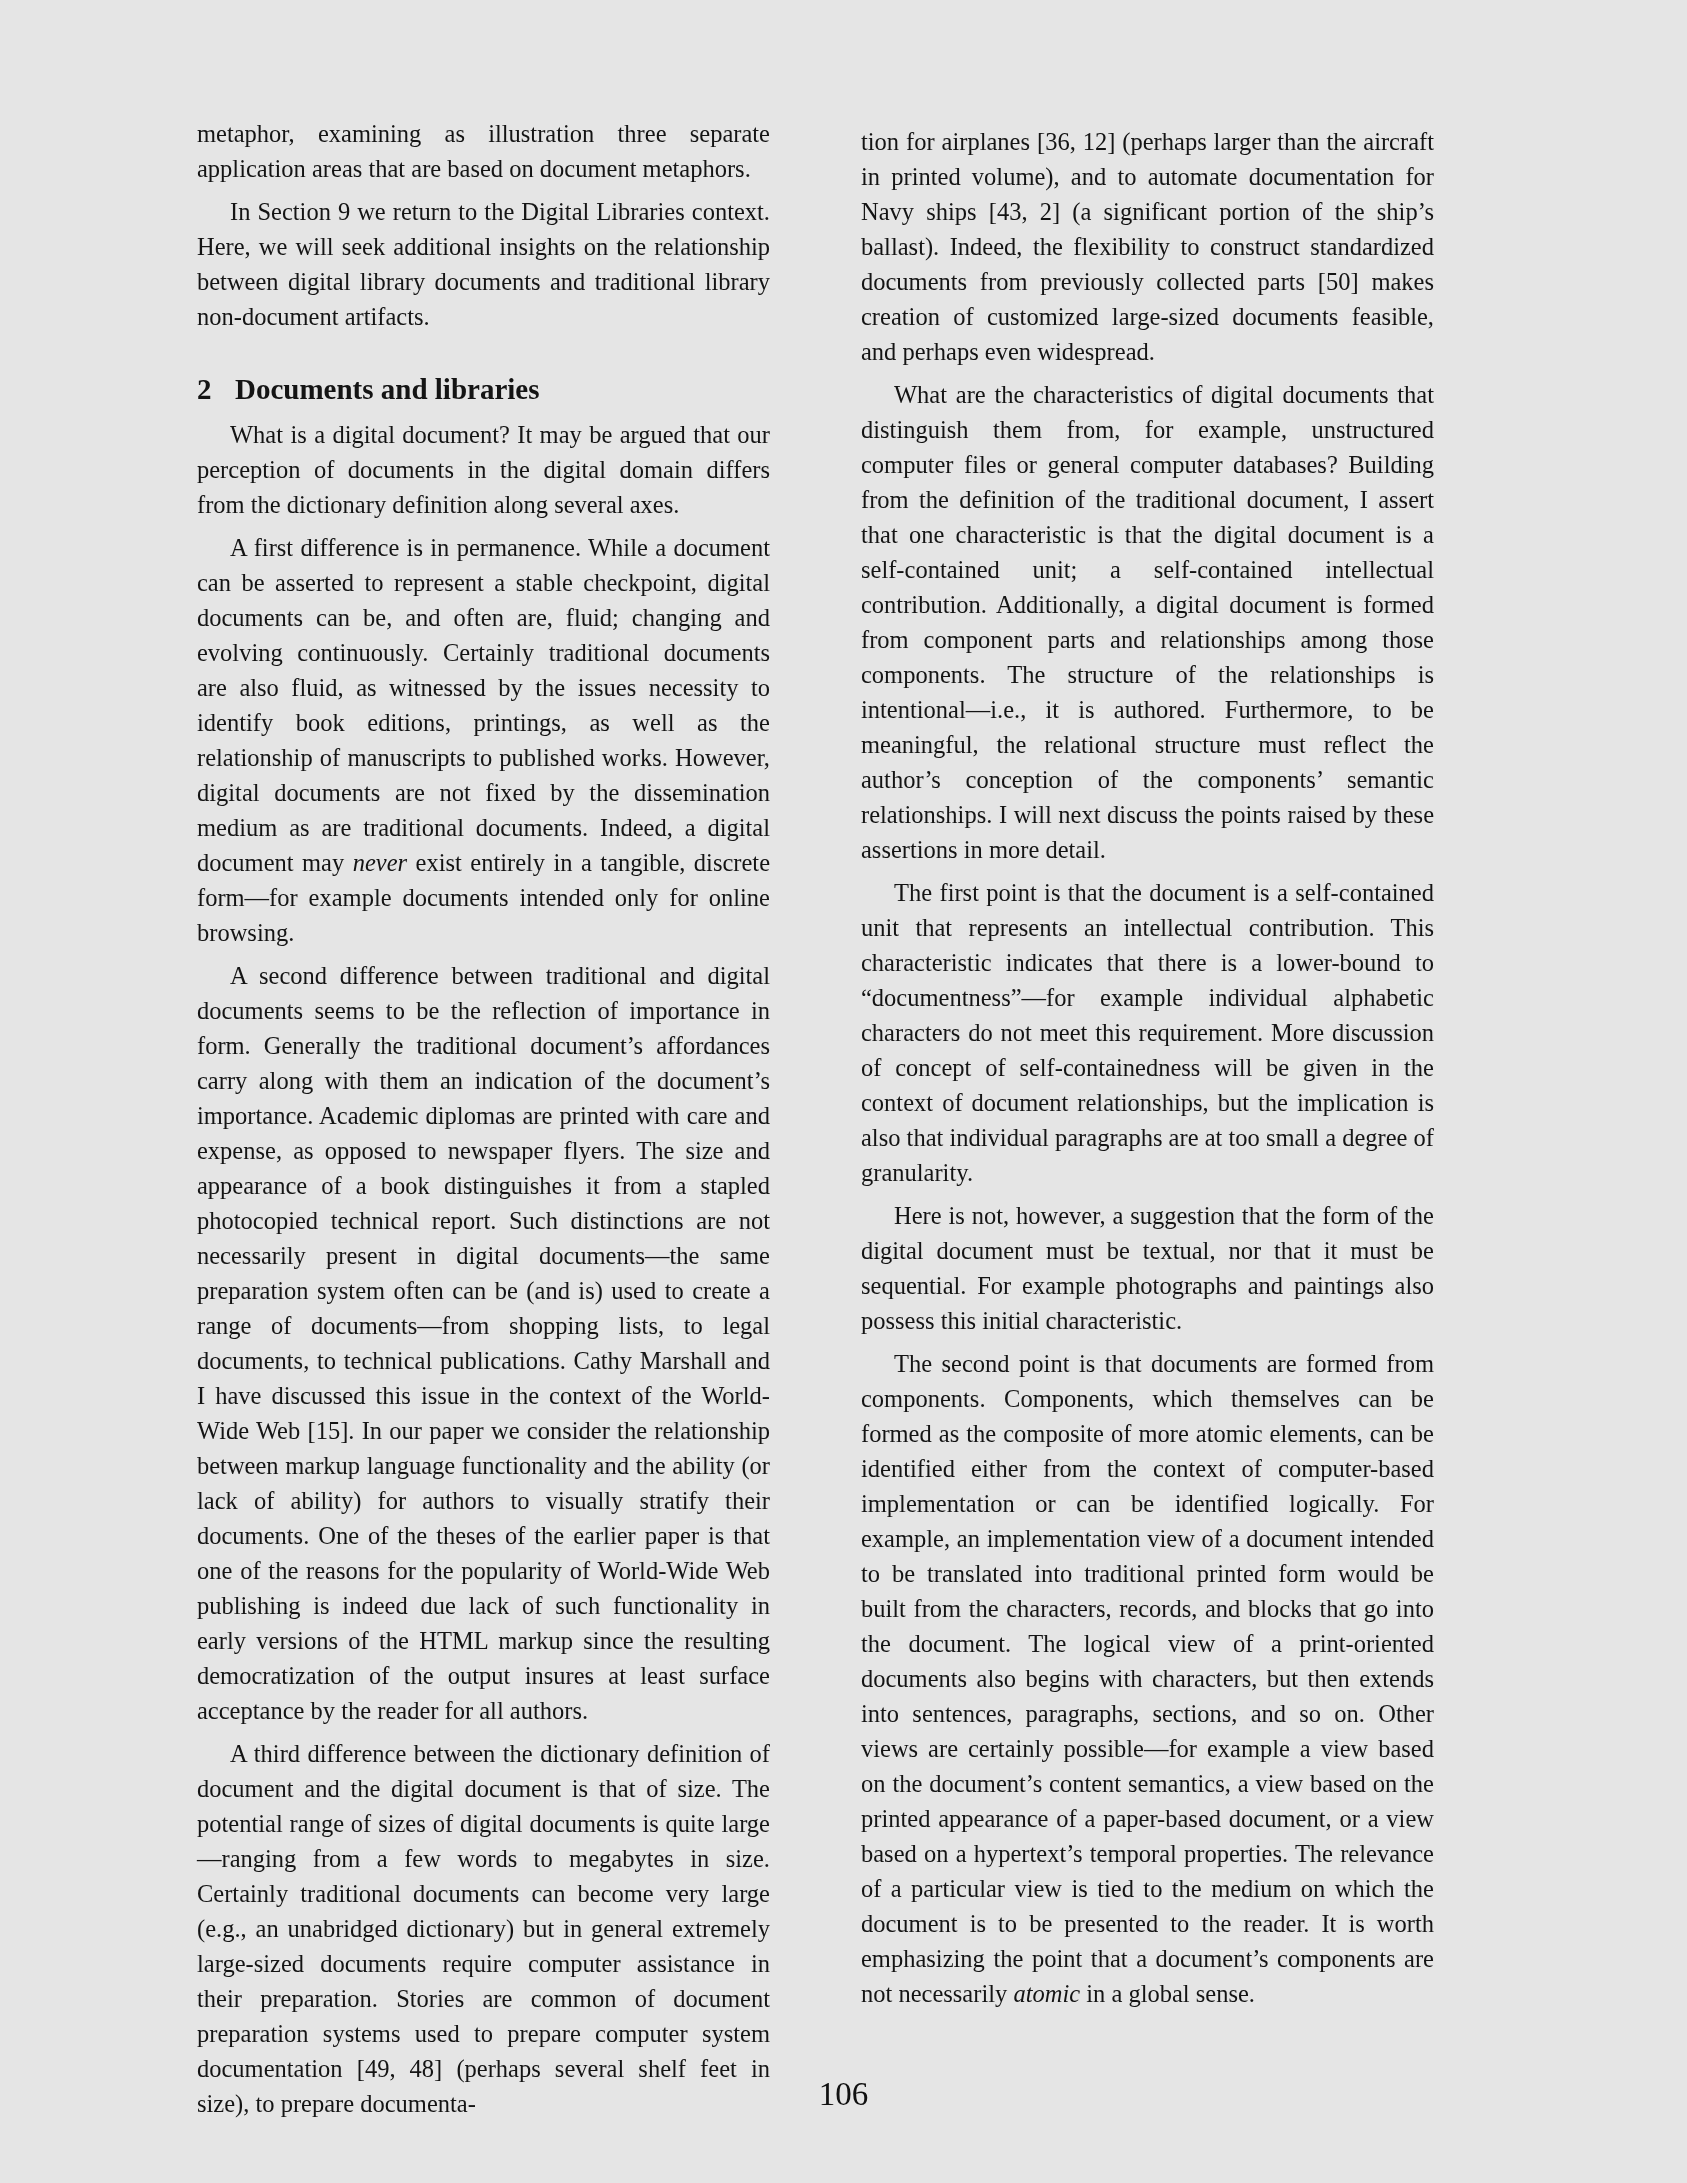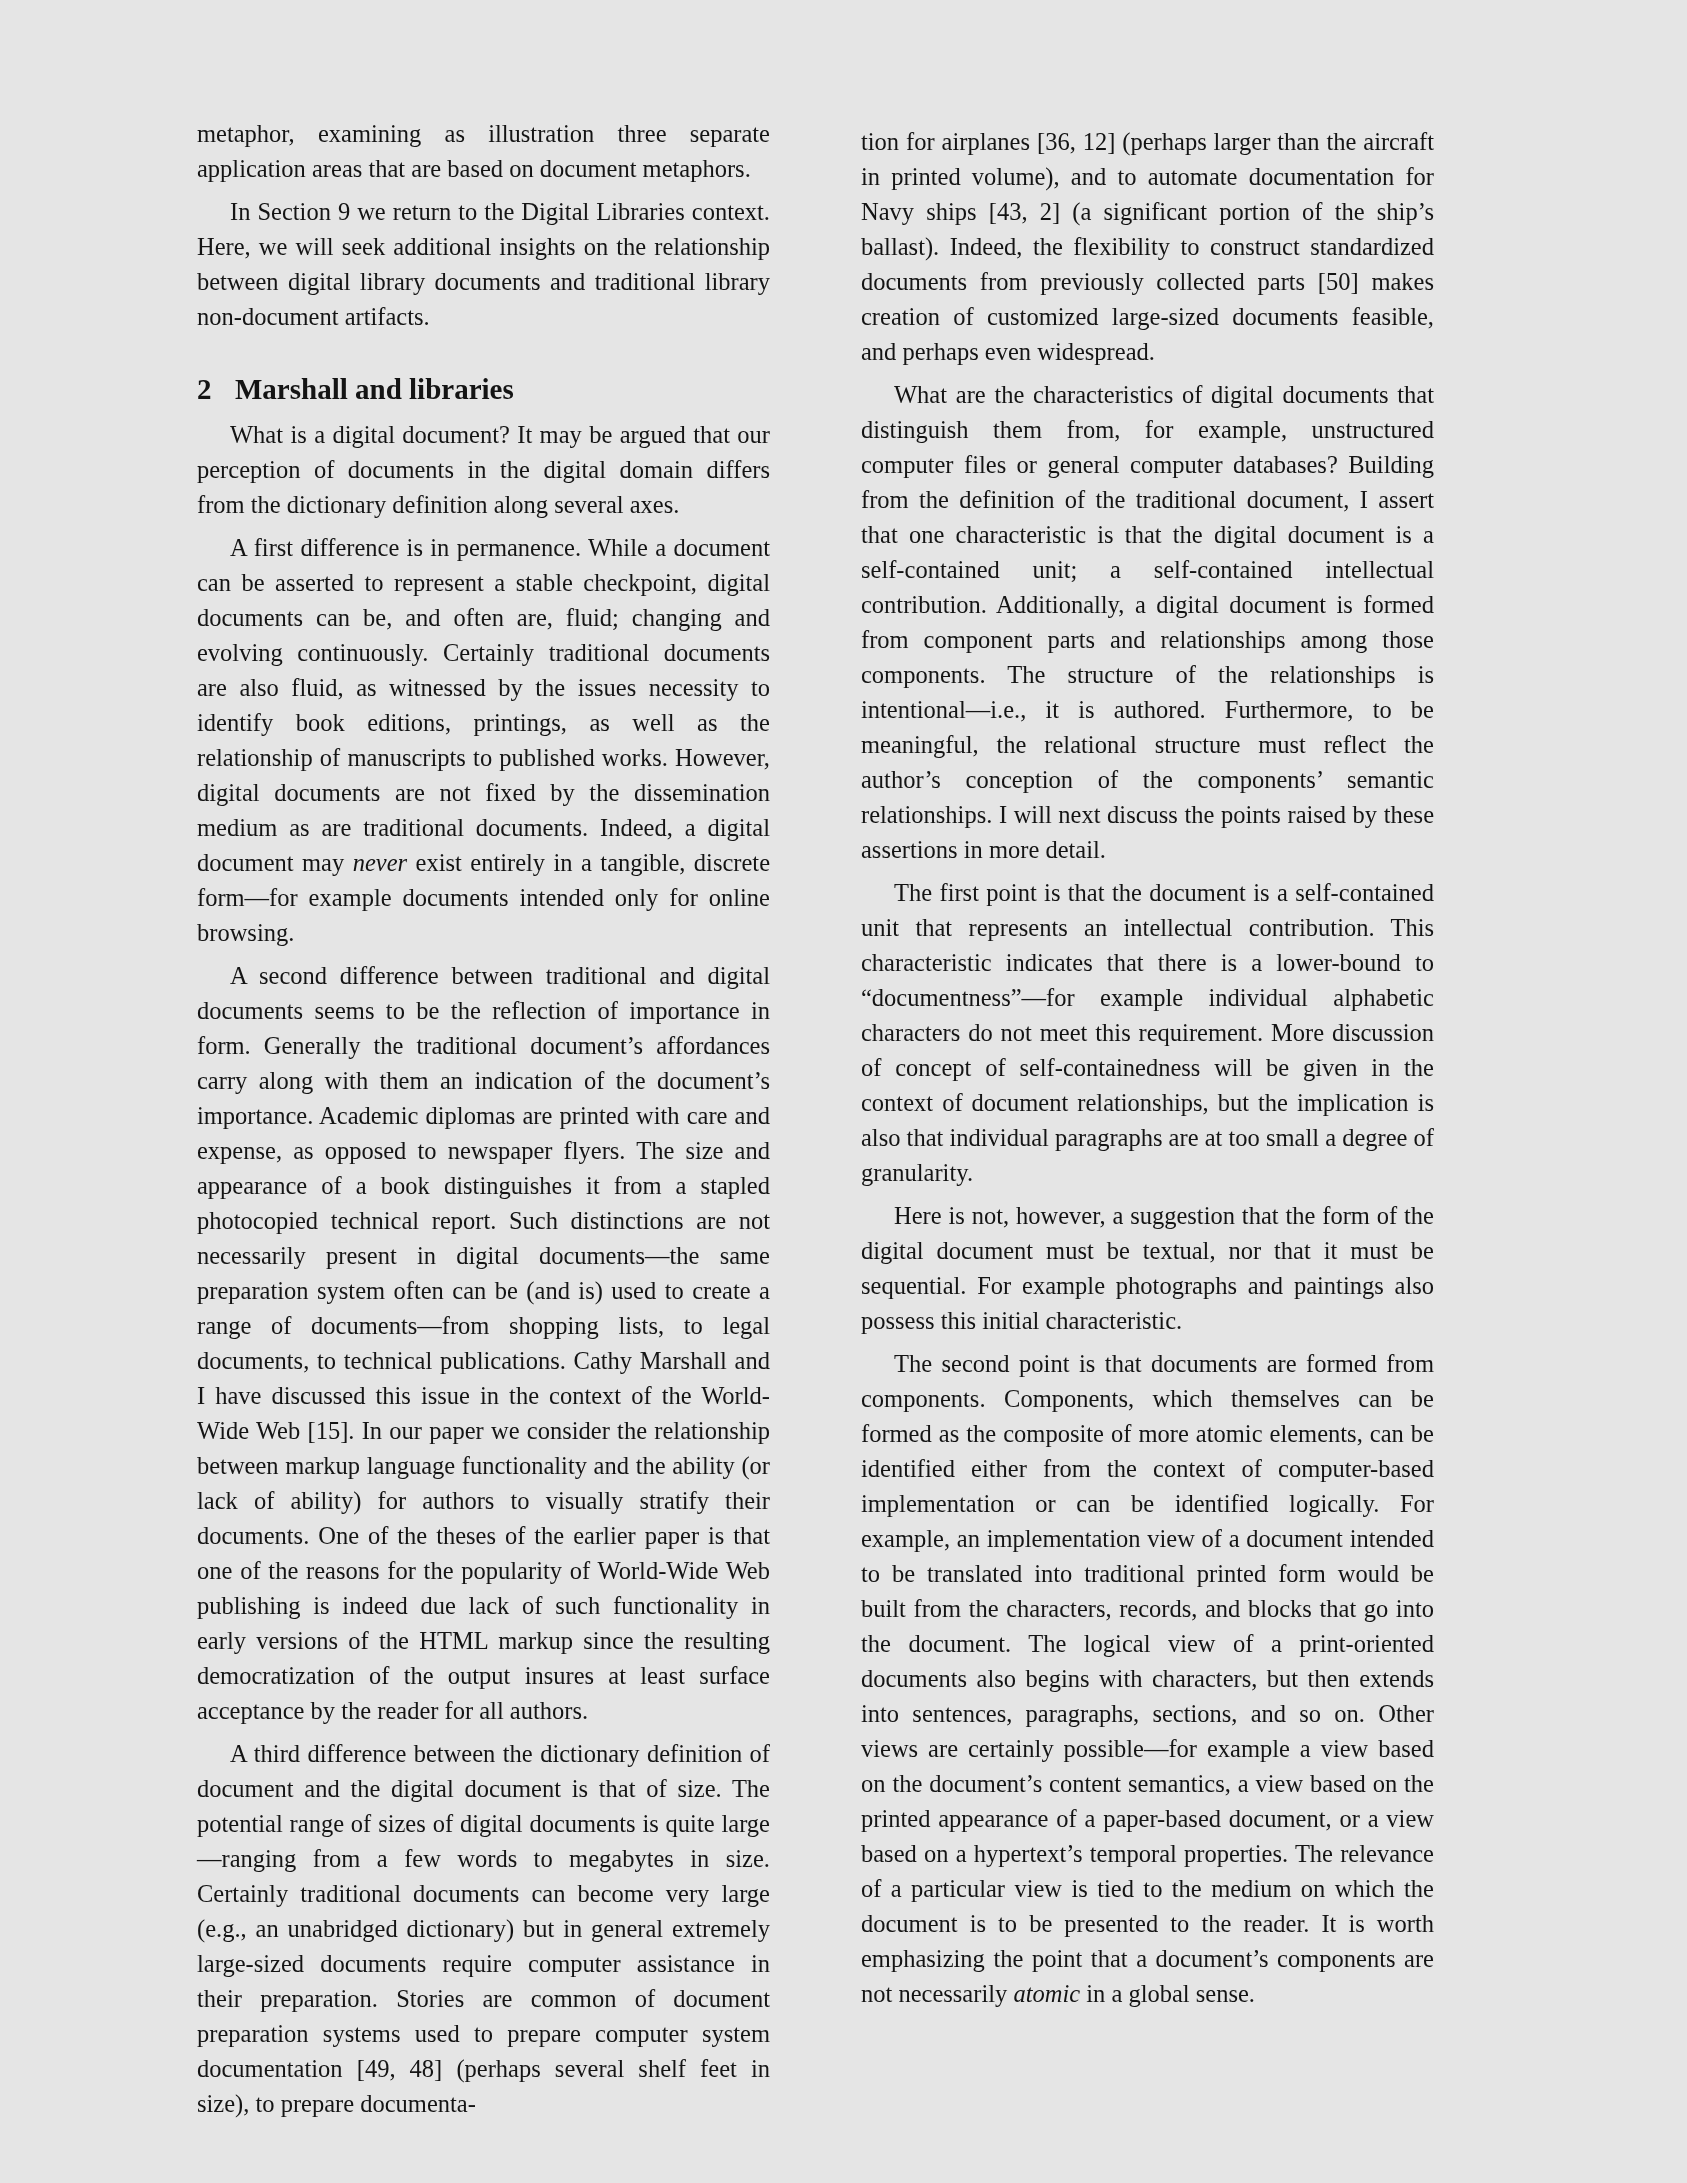--- a/index.html
+++ b/index.html
@@ -29,31 +29,32 @@
 </head>
 <body>
 
 <div class="page">
 
   <div class="col col-left">
     <p class="noindent">metaphor, examining as illustration three separate application areas that are based on document metaphors.</p>
     <p>In Section 9 we return to the Digital Libraries context. Here, we will seek additional insights on the relationship between digital library documents and traditional library non-document artifacts.</p>
 
     <h2>
-      <span class="num">2</span><span>Marshall and libraries</span>
+      <span class="num">2</span><span>Documents and libraries</span>
     </h2>
 
     <p>What is a digital document? It may be argued that our perception of documents in the digital domain differs from the dictionary definition along several axes.</p>
     <p><span>A first difference is in permanence. While a document can be asserted to represent a stable checkpoint, digital documents can be, and often are, fluid; changing and evolving continuously. Certainly traditional documents are also fluid, as witnessed by the issues necessity to identify book editions, printings, as well as the relationship of manuscripts to published works. However, digital documents are not fixed by the dissemination medium as are traditional documents. Indeed, a digital document may </span><em>never</em><span> exist entirely in a tangible, discrete form—for example documents intended only for online browsing.</span></p>
     <p>A second difference between traditional and digital documents seems to be the reflection of importance in form. Generally the traditional document’s affordances carry along with them an indication of the document’s importance. Academic diplomas are printed with care and expense, as opposed to newspaper flyers. The size and appearance of a book distinguishes it from a stapled photocopied technical report. Such distinctions are not necessarily present in digital documents—the same preparation system often can be (and is) used to create a range of documents—from shopping lists, to legal documents, to technical publications. Cathy Marshall and I have discussed this issue in the context of the World-Wide Web [15]. In our paper we consider the relationship between markup language functionality and the ability (or lack of ability) for authors to visually stratify their documents. One of the theses of the earlier paper is that one of the reasons for the popularity of World-Wide Web publishing is indeed due lack of such functionality in early versions of the HTML markup since the resulting democratization of the output insures at least surface acceptance by the reader for all authors.</p>
     <p>A third difference between the dictionary definition of document and the digital document is that of size. The potential range of sizes of digital documents is quite large—ranging from a few words to megabytes in size. Certainly traditional documents can become very large (e.g., an unabridged dictionary) but in general extremely large-sized documents require computer assistance in their preparation. Stories are common of document preparation systems used to prepare computer system documentation [49, 48] (perhaps several shelf feet in size), to prepare documenta-</p>
   </div>
 
   <div class="col col-right">
     <p class="noindent">tion for airplanes [36, 12] (perhaps larger than the aircraft in printed volume), and to automate documentation for Navy ships [43, 2] (a significant portion of the ship’s ballast). Indeed, the flexibility to construct standardized documents from previously collected parts [50] makes creation of customized large-sized documents feasible, and perhaps even widespread.</p>
     <p>What are the characteristics of digital documents that distinguish them from, for example, unstructured computer files or general computer databases? Building from the definition of the traditional document, I assert that one characteristic is that the digital document is a self-contained unit; a self-contained intellectual contribution. Additionally, a digital document is formed from component parts and relationships among those components. The structure of the relationships is intentional—i.e., it is authored. Furthermore, to be meaningful, the relational structure must reflect the author’s conception of the components’ semantic relationships. I will next discuss the points raised by these assertions in more detail.</p>
     <p>The first point is that the document is a self-contained unit that represents an intellectual contribution. This characteristic indicates that there is a lower-bound to “documentness”—for example individual alphabetic characters do not meet this requirement. More discussion of concept of self-containedness will be given in the context of document relationships, but the implication is also that individual paragraphs are at too small a degree of granularity.</p>
     <p>Here is not, however, a suggestion that the form of the digital document must be textual, nor that it must be sequential. For example photographs and paintings also possess this initial characteristic.</p>
     <p><span>The second point is that documents are formed from components. Components, which themselves can be formed as the composite of more atomic elements, can be identified either from the context of computer-based implementation or can be identified logically. For example, an implementation view of a document intended to be translated into traditional printed form would be built from the characters, records, and blocks that go into the document. The logical view of a print-oriented documents also begins with characters, but then extends into sentences, paragraphs, sections, and so on. Other views are certainly possible—for example a view based on the document’s content semantics, a view based on the printed appearance of a paper-based document, or a view based on a hypertext’s temporal properties. The relevance of a particular view is tied to the medium on which the document is to be presented to the reader. It is worth emphasizing the point that a document’s components are not necessarily </span><em>atomic</em><span> in a global sense.</span></p>
   </div>
 
+  <div class="page-number">106</div>
 </div>
 
 
 </body></html>

